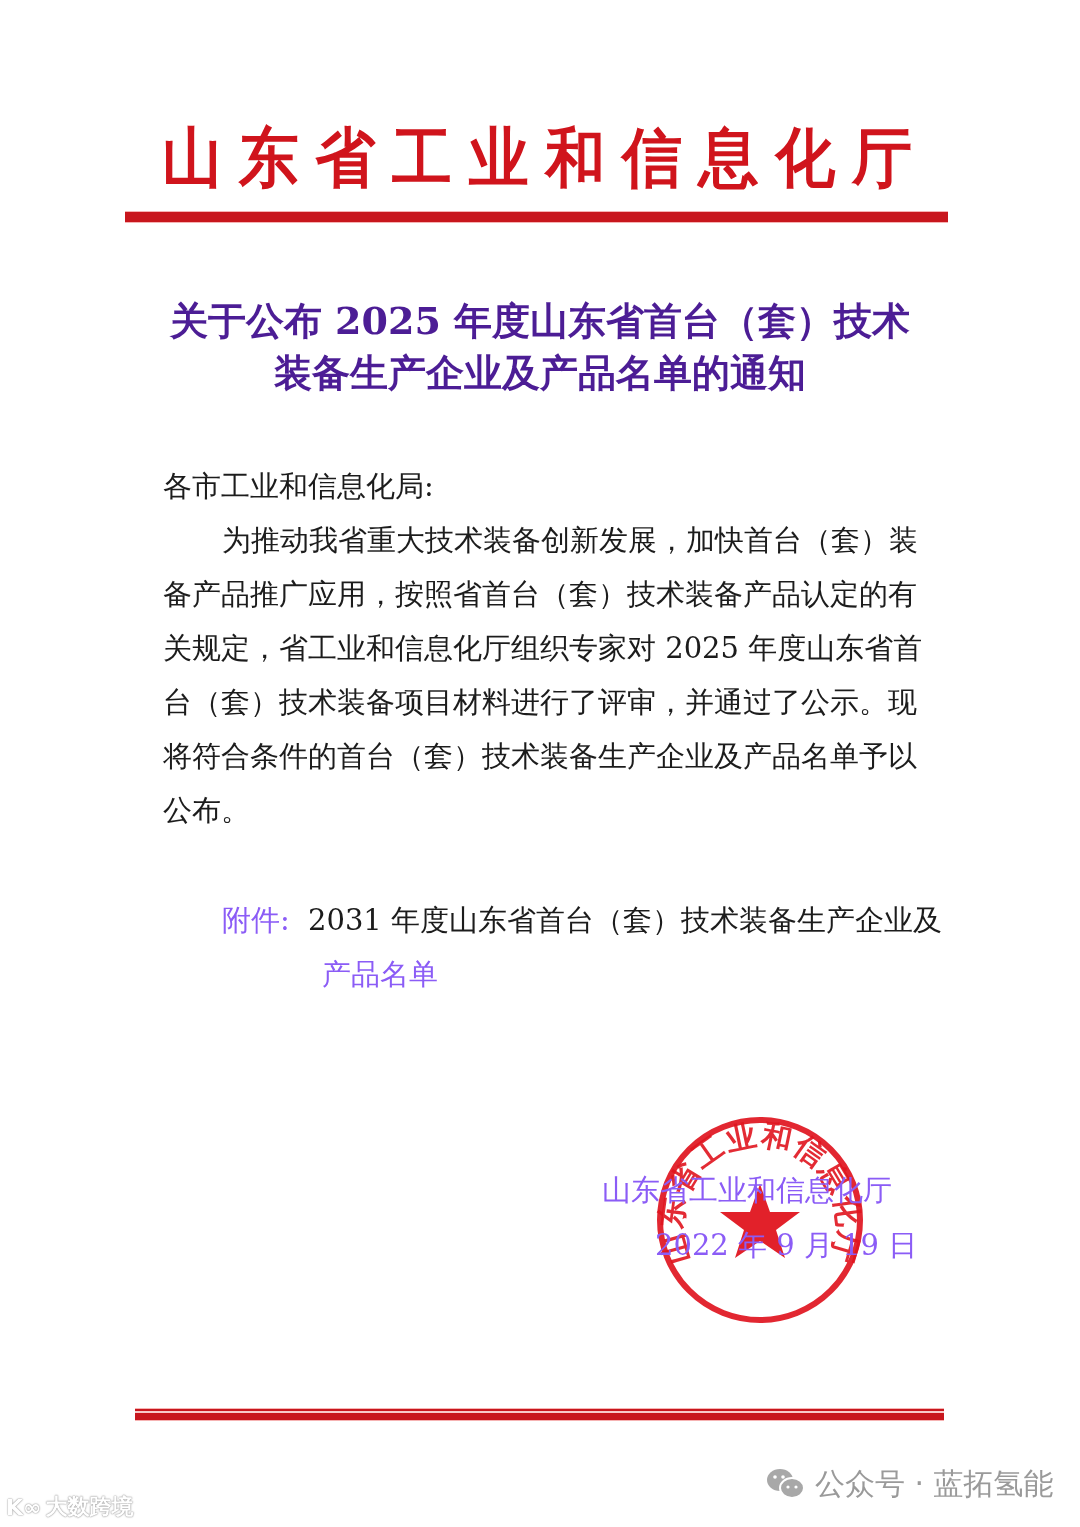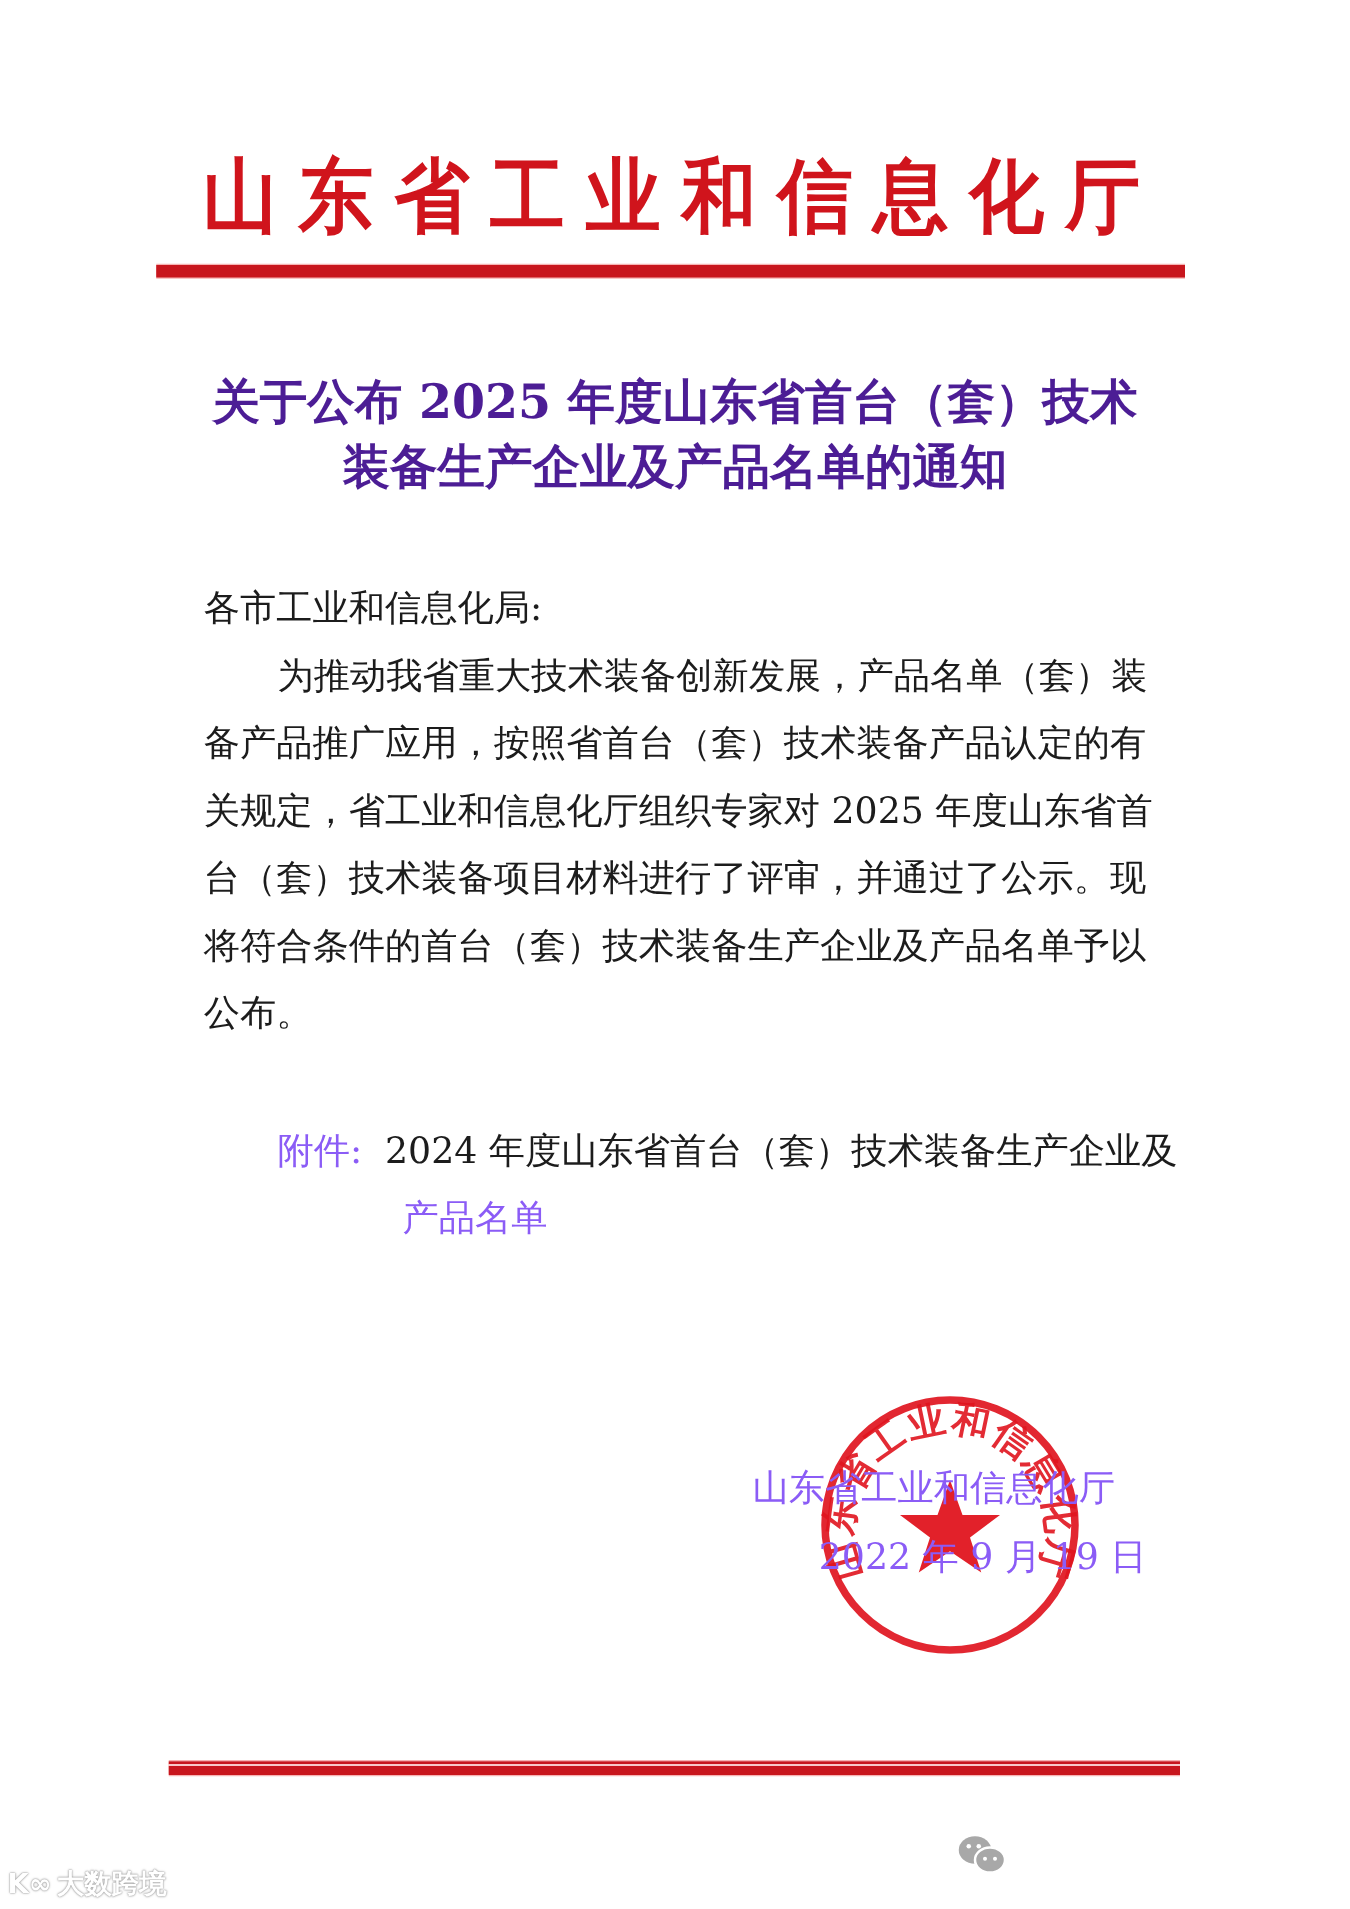--- a/index.html
+++ b/index.html
@@ -58,29 +58,29 @@
   <span>化</span>
   <span>厅</span>
 </div>
 
 <div class="abs rule top"></div>
 
 <div class="abs title l1">关于公布 2025 年度山东省首台（套）技术</div>
 <div class="abs title l2">装备生产企业及产品名单的通知</div>
 
 <div class="abs body-line last" style="top:466px;">各市工业和信息化局:</div>
-<div class="abs body-line indent" style="top:520px;">为推动我省重大技术装备创新发展，产品名单（套）装</div>
+<div class="abs body-line indent" style="top:520px;">为推动我省重大技术装备创新发展，加快首台（套）装</div>
 <div class="abs body-line" style="top:574px;">备产品推广应用，按照省首台（套）技术装备产品认定的有</div>
 <div class="abs body-line" style="top:628px;">关规定，省工业和信息化厅组织专家对 2025 年度山东省首</div>
 <div class="abs body-line" style="top:682px;">台（套）技术装备项目材料进行了评审，并通过了公示。现</div>
 <div class="abs body-line" style="top:736px;">将符合条件的首台（套）技术装备生产企业及产品名单予以</div>
 <div class="abs body-line last" style="top:790px;">公布。</div>
 
 <div class="abs sign" style="left:222px; top:900px;">附件:</div>
-<div class="abs body-line" style="left:308px; width:607px; top:900px;">2024 年度山东省首台（套）技术装备生产企业及</div>
+<div class="abs body-line" style="left:308px; width:607px; top:900px;">2031 年度山东省首台（套）技术装备生产企业及</div>
 <div class="abs sign" style="left:308px; top:954px;margin-left:14px;">产品名单</div>
 
 <svg class="abs stamp" viewBox="0 0 216 216">
   <defs>
     <path id="sealArc" d="M 40 150 A 78 78 0 1 1 176 150" fill="none"></path>
   </defs>
   <circle cx="108" cy="108" r="100" fill="none" stroke="#e0151f" stroke-width="6" opacity="0.92"></circle>
   <text font-size="30" font-weight="bold" fill="#e0151f" opacity="0.9" font-family="DejaVu Sans, sans-serif" letter-spacing="2">
     <textPath href="#sealArc" startOffset="50%" text-anchor="middle">山东省工业和信息化厅</textPath>
   </text>
@@ -94,18 +94,19 @@
 
 <div class="abs wm-right">
   <svg width="42" height="36" viewBox="0 0 42 36" style="margin-right:8px;">
     <ellipse cx="15" cy="14" rx="13" ry="11" fill="#a8a8a8"></ellipse>
     <ellipse cx="27" cy="22" rx="12" ry="10" fill="#a8a8a8" stroke="#fff" stroke-width="2"></ellipse>
     <circle cx="10" cy="11" r="1.8" fill="#fff"></circle>
     <circle cx="18" cy="11" r="1.8" fill="#fff"></circle>
     <circle cx="23" cy="21" r="1.6" fill="#fff"></circle>
     <circle cx="31" cy="21" r="1.6" fill="#fff"></circle>
   </svg>
+  <span>公众号 · 蓝拓氢能</span>
 </div>
 
 <div class="abs wm-left">
   <span style="margin-right:4px;">K∞</span>
   <span>大数跨境</span>
 </div>
 
 </body></html>

